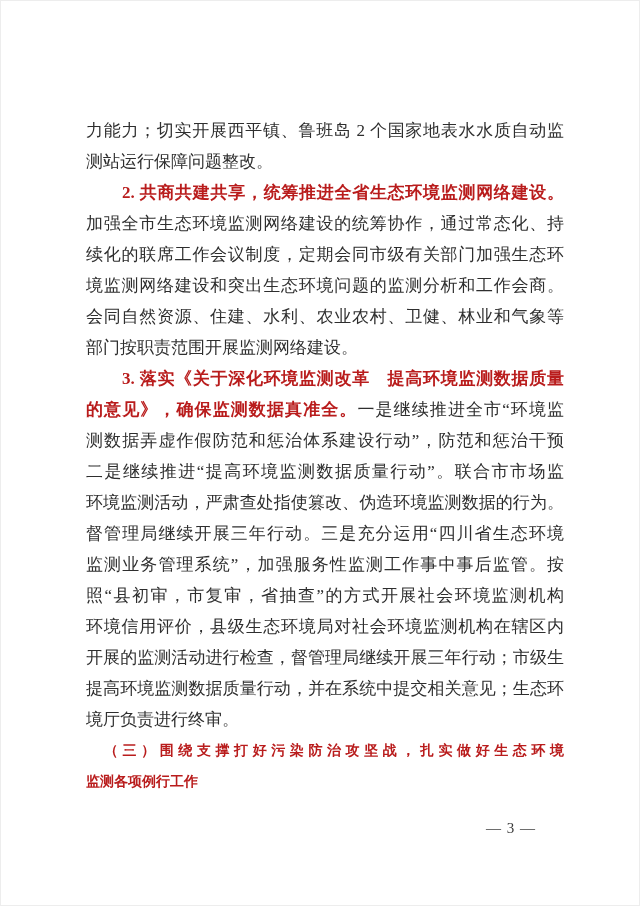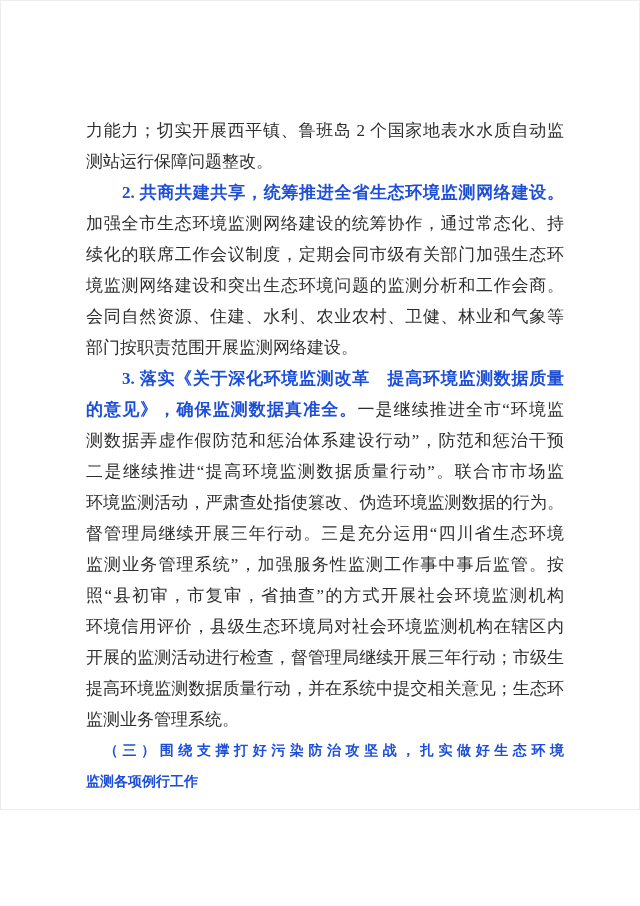--- a/index.html
+++ b/index.html
@@ -3,21 +3,21 @@
 <meta charset="utf-8">
 <style>
   html, body {
     margin: 0;
     padding: 0;
     background: #ffffff;
   }
   .page {
     position: relative;
     width: 640px;
-    height: 810px;
+    height: 906px;
     background: #ffffff;
     box-sizing: border-box;
     border: 1px solid #ededed;
     font-family: "Liberation Serif", "DejaVu Serif", serif;
     overflow: hidden;
   }
   .doc-body {
     position: absolute;
     left: 85px;
     top: 114px;
@@ -33,21 +33,21 @@
   }
   .line.just {
     text-align: justify;
     text-align-last: justify;
   }
   .line.ind-num { text-indent: 36px; }
   .line.ind-head { text-indent: 18px; }
   .line.h3 { font-size: 14px; }
   .run-bold {
     font-weight: bold;
-    color: #1d4ed8;
+    color: #b91c1c;
   }
   .run-regular {
     font-weight: normal;
   }
   .page-number {
     position: absolute;
     top: 816px;
     left: 480px;
     width: 60px;
     height: 22px;
@@ -75,18 +75,18 @@
       <div class="line just"><span class="run-bold">的意见》，确保监测数据真准全。</span><span class="run-regular">一是继续推进全市“环境监</span></div>
       <div class="line just"><span class="run-regular">测数据弄虚作假防范和惩治体系建设行动”，防范和惩治干预</span></div>
       <div class="line just"><span class="run-regular">二是继续推进“提高环境监测数据质量行动”。联合市市场监</span></div>
       <div class="line just"><span class="run-regular">环境监测活动，严肃查处指使篡改、伪造环境监测数据的行为。</span></div>
       <div class="line just"><span class="run-regular">督管理局继续开展三年行动。三是充分运用“四川省生态环境</span></div>
       <div class="line just"><span class="run-regular">监测业务管理系统”，加强服务性监测工作事中事后监管。按</span></div>
       <div class="line just"><span class="run-regular">照“县初审，市复审，省抽查”的方式开展社会环境监测机构</span></div>
       <div class="line just"><span class="run-regular">环境信用评价，县级生态环境局对社会环境监测机构在辖区内</span></div>
       <div class="line just"><span class="run-regular">开展的监测活动进行检查，督管理局继续开展三年行动；市级生</span></div>
       <div class="line just"><span class="run-regular">提高环境监测数据质量行动，并在系统中提交相关意见；生态环</span></div>
-      <div class="line"><span class="run-regular">监测业务管理系统。</span></div>
+      <div class="line"><span class="run-regular">境厅负责进行终审。</span></div>
       <div class="line just ind-head h3"><span class="run-bold">（三）围绕支撑打好污染防治攻坚战，扎实做好生态环境</span></div>
       <div class="line h3"><span class="run-bold">监测各项例行工作</span></div>
     </div>
   <div class="page-number">— 3 —</div>
 </div>
 
 </body></html>

